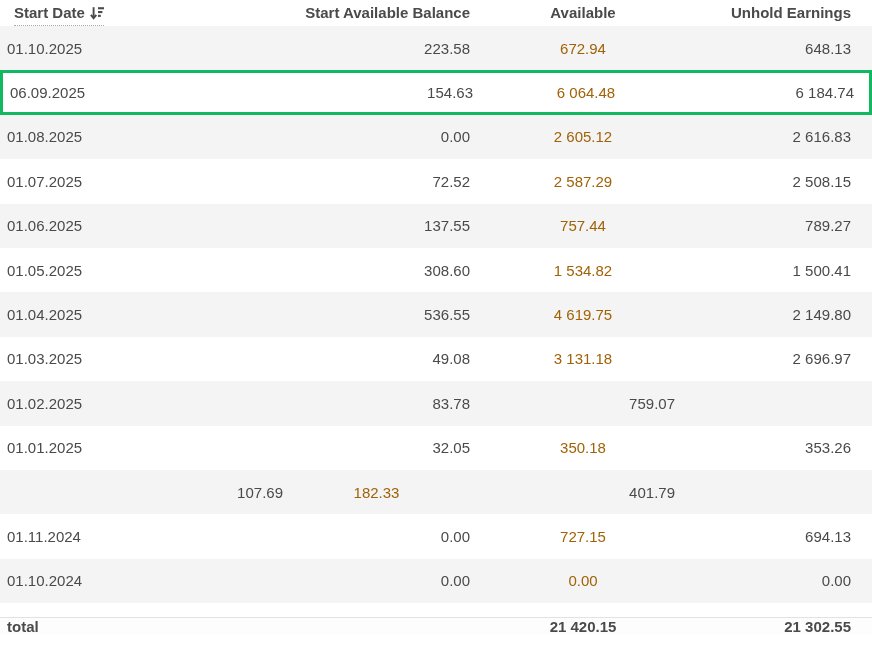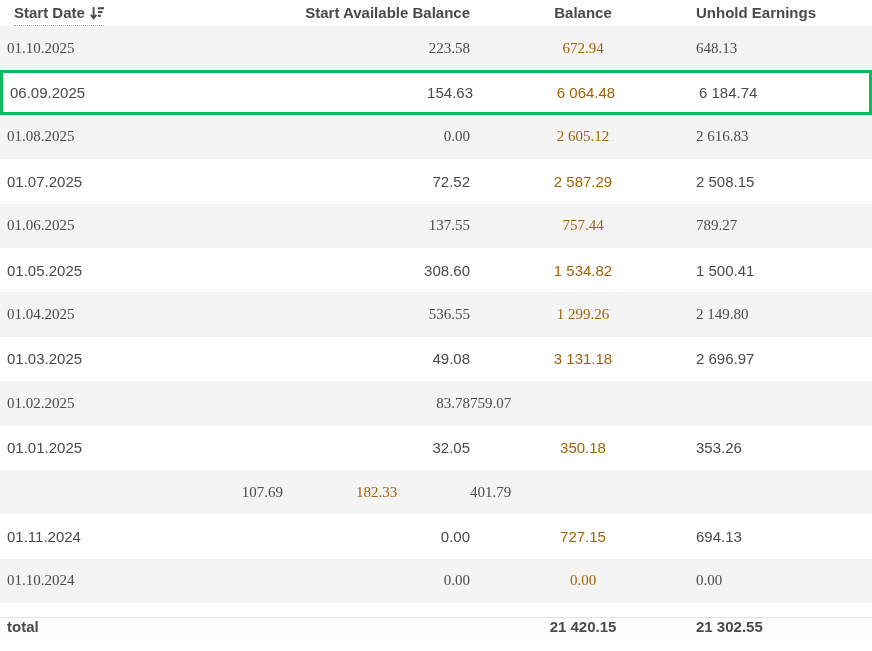--- a/index.html
+++ b/index.html
@@ -35,23 +35,23 @@
     margin-left: 7px;
     padding-bottom: 4px;
     border-bottom: 1px dotted #aaaaaa;
     cursor: pointer;
   }
   .sort-icon { display: inline-block; width: 14px; height: 14px; }
   .td { font-size: 15px; color: #4a4a4a; }
   .col-date { text-align: left; padding-left: 7px; }
   .col-balance { text-align: right; }
   .col-earnings { text-align: center; }
-  .col-unhold { padding-right: 21px; }
+  .col-unhold { text-align: right; padding-right: 21px; }
   .data-row { height: 44.4px; background: #ffffff; }
-  .data-row.alt { background: #f4f4f4; font-family: Liberation Serif, serif; }
+  .data-row.alt { background: #f4f4f4; }
   .data-row.highlighted {
     background: #ffffff;
     border: 3px solid #10b95f;
   }
   .earnings-link {
     color: #a16207;
     cursor: pointer;
     text-decoration: none;
   }
   .total-row {
@@ -77,21 +77,21 @@
             <line x1="3.6" y1="1.2" x2="3.6" y2="11.6" stroke="#4a4a4a" stroke-width="1.9"></line>
             <polyline points="0.9,8.8 3.6,12.2 6.3,8.8" fill="none" stroke="#4a4a4a" stroke-width="1.9" stroke-linejoin="miter"></polyline>
             <rect x="8" y="1.2" width="6" height="2.1" fill="#4a4a4a"></rect>
             <rect x="8" y="5.0" width="4.4" height="2.1" fill="#4a4a4a"></rect>
             <rect x="8" y="8.8" width="2.8" height="2.1" fill="#4a4a4a"></rect>
           </svg>
         </span>
       </span>
     </div>
     <div class="th col-balance">Start Available Balance</div>
-    <div class="th col-earnings">Balance</div>
+    <div class="th col-earnings">Available</div>
     <div class="th col-unhold">Unhold Earnings</div>
   </div>
 
   <div id="tbody">
       <div class="tr data-row alt">
     <div class="td col-date">01.10.2025</div>
     <div class="td col-balance">223.58</div>
     <div class="td col-earnings">
       <span class="earnings-link">672.94</span>
     </div>
@@ -134,21 +134,21 @@
     <div class="td col-balance">308.60</div>
     <div class="td col-earnings">
       <span class="earnings-link">1 534.82</span>
     </div>
     <div class="td col-unhold">1 500.41</div>
   </div>
       <div class="tr data-row alt">
     <div class="td col-date">01.04.2025</div>
     <div class="td col-balance">536.55</div>
     <div class="td col-earnings">
-      <span class="earnings-link">1 299.26</span>
+      <span class="earnings-link">4 619.75</span>
     </div>
     <div class="td col-unhold">2 149.80</div>
   </div>
       <div class="tr data-row">
     <div class="td col-date">01.03.2025</div>
     <div class="td col-balance">49.08</div>
     <div class="td col-earnings">
       <span class="earnings-link">3 131.18</span>
     </div>
     <div class="td col-unhold">2 696.97</div>

